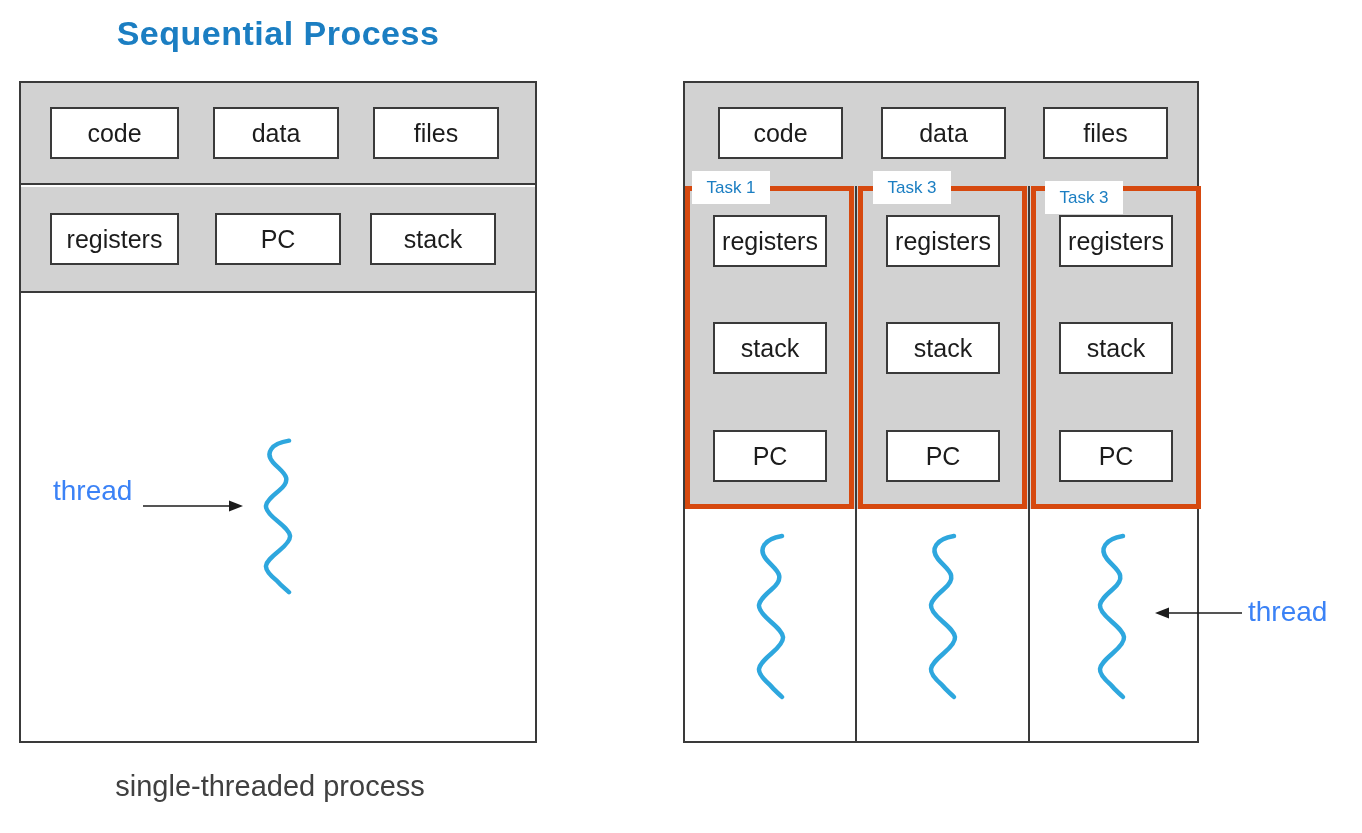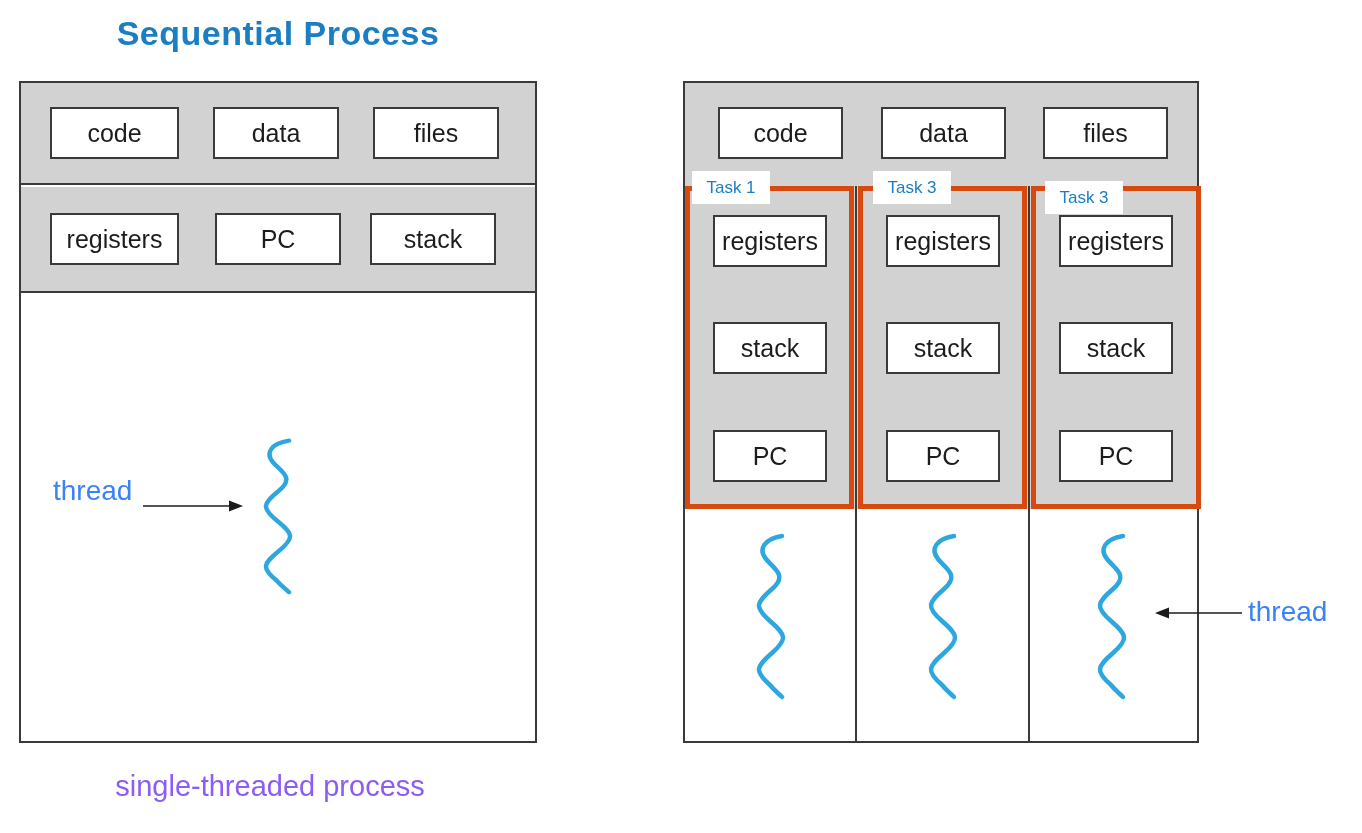--- a/index.html
+++ b/index.html
@@ -15,21 +15,21 @@
     position:absolute;top:81px;width:518px;height:662px;
     border:2px solid #3a3a3a;background:#ffffff;box-sizing:border-box;
   }
   .grayzone{position:absolute;left:0;right:0;background:#d2d2d2;box-sizing:border-box;}
   .mbox{
     position:absolute;height:52px;border:2px solid #3a3a3a;background:#ffffff;
     box-sizing:border-box;display:flex;align-items:center;justify-content:center;
     font-size:25px;color:#1c1c1c;
   }
   .caption{
-    position:absolute;top:770px;font-size:29px;color:#8b5cf6;white-space:nowrap;
+    position:absolute;top:770px;font-size:29px;color:#404040;white-space:nowrap;
     transform:translateX(-50%);
   }
   .thread-text{position:absolute;font-size:28px;color:#3b82f6;white-space:nowrap;}
   .divider-v{position:absolute;width:2px;background:#3a3a3a;}
   .task-col{
     position:absolute;border:5px solid #d6490f;box-sizing:border-box;background:transparent;
   }
   .task-label{
     position:absolute;height:33px;width:78px;background:#ffffff;
     display:flex;align-items:center;justify-content:center;

